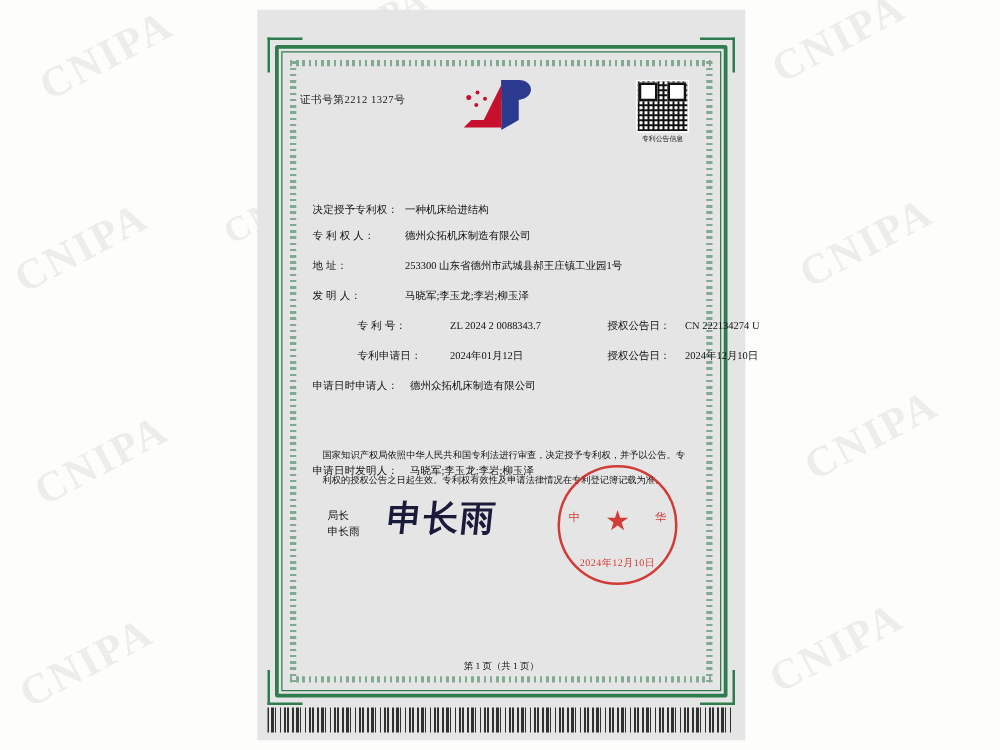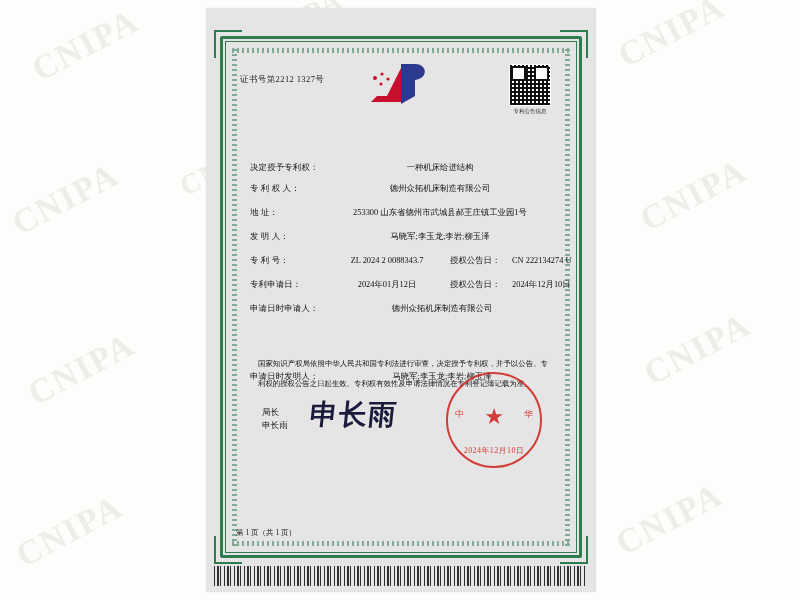--- a/index.html
+++ b/index.html
@@ -166,23 +166,22 @@
   }
   .lbl {
     width: 74px;
     flex: 0 0 74px;
     letter-spacing: .2px;
     white-space: nowrap;
   }
   .val {
     flex: 1 1 auto;
     white-space: nowrap;
-    text-align: center;
-  }
-  .half-left { display: flex; flex: 0 0 200px; align-items: baseline; }
+  }
+  .half-left { display: flex; flex: 0 0 200px; align-items: baseline; margin-left: 36px; }
   .half-right { display: flex; flex: 1 1 auto; align-items: baseline; }
   .lbl2 {
     width: 62px;
     flex: 0 0 62px;
     white-space: nowrap;
   }
   .gap-row { margin-bottom: 13px; }
 
   #paragraph {
     position: absolute;
@@ -260,20 +259,21 @@
     text-align: center;
     font-family: "Liberation Serif", serif;
     font-size: 8px;
     letter-spacing: .4px;
   }
 
   #page-foot {
     position: absolute;
     left: 0; right: 0;
     bottom: 6px;
+    text-align: center;
     font-family: "Liberation Serif", serif;
     font-size: 7.5px;
     color: #111;
   }
 
   
   #barcode {
     position: absolute;
     left: 214px;
     bottom: 14px;

